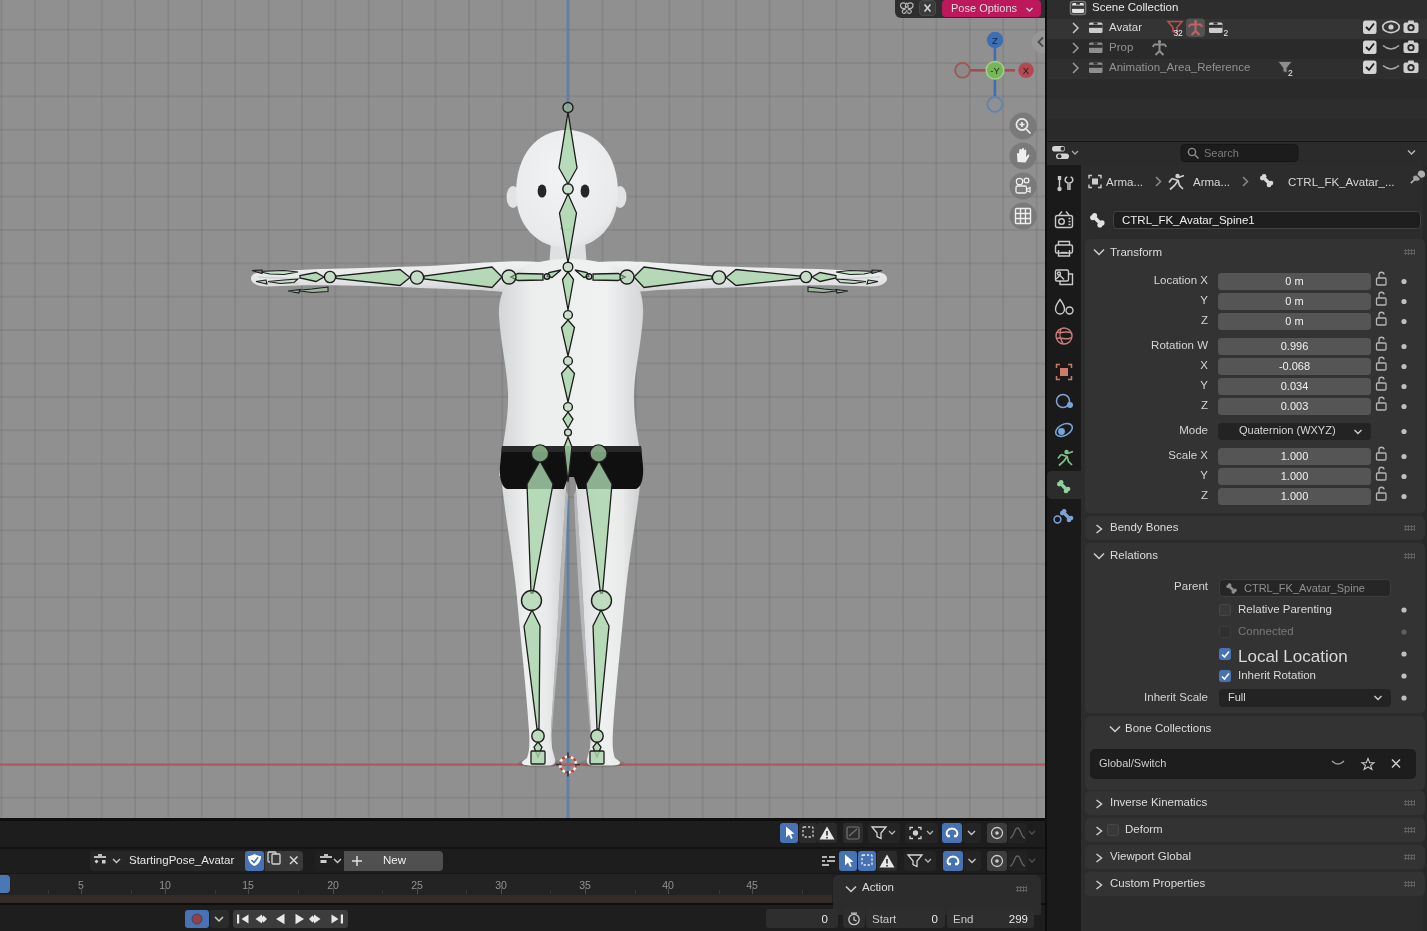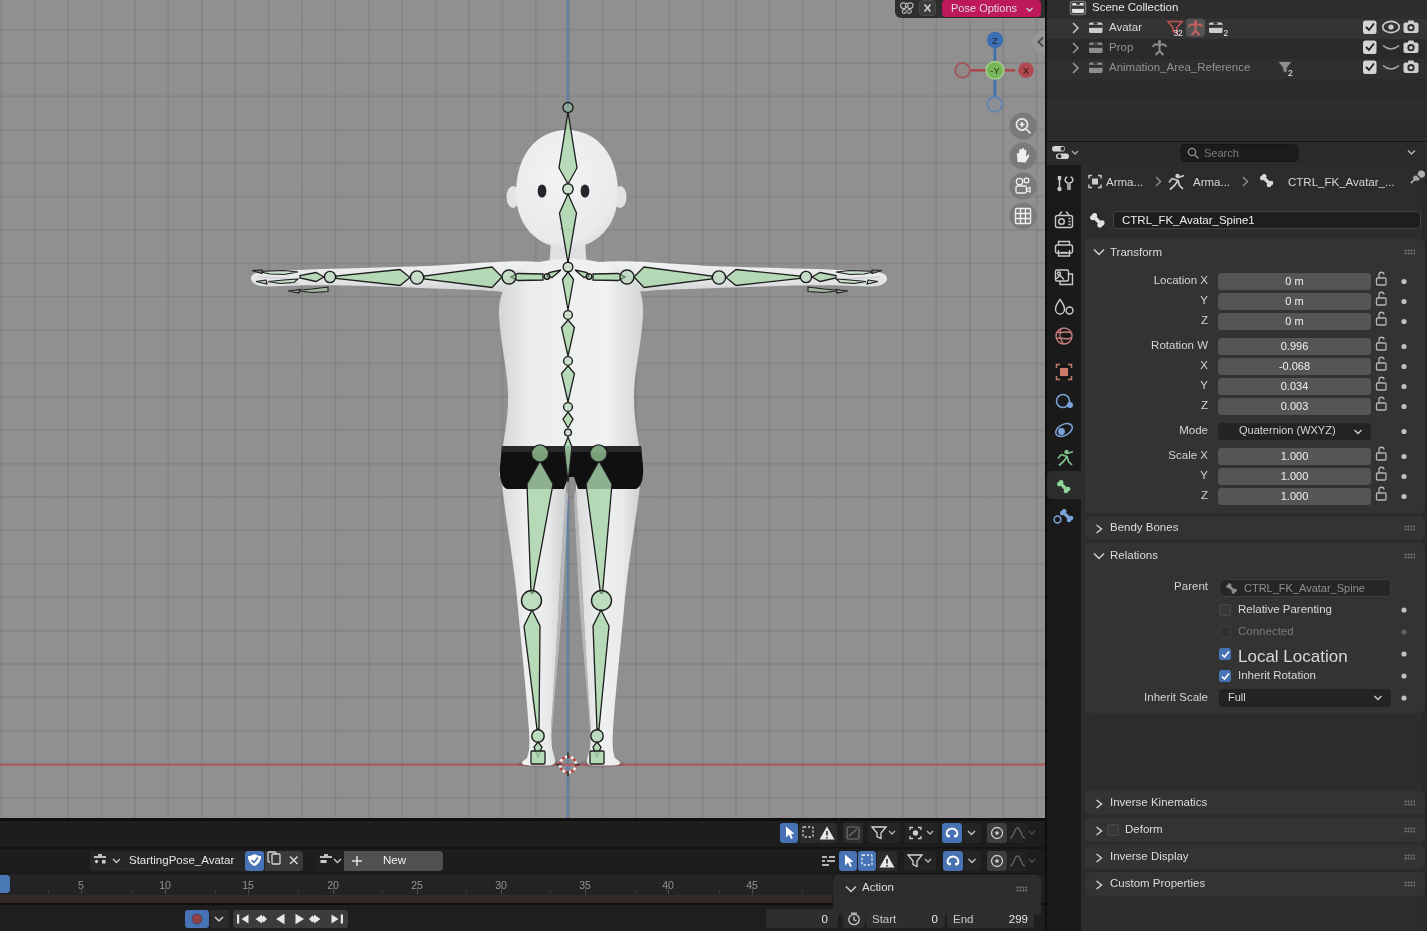--- a/index.html
+++ b/index.html
@@ -585,41 +585,55 @@
     </div>
 
     <svg class="abs" style="left:318px;top:438px" width="12" height="110" viewBox="0 0 12 110">
       <circle cx="5" cy="7" r="2.6" fill="#c0c0c0"></circle>
       <circle cx="5" cy="29" r="2.6" fill="#5f5f5f"></circle>
       <circle cx="5" cy="51" r="2.6" fill="#c0c0c0"></circle>
       <circle cx="5" cy="73" r="2.6" fill="#c0c0c0"></circle>
       <circle cx="5" cy="95" r="2.6" fill="#c0c0c0"></circle>
     </svg>
 
+    <div class="panel" style="top:551px;height:74px">
+      <svg class="abs" style="left:23px;top:8px" width="14" height="10" viewBox="0 0 14 10">
+          <path d="M2,2.5 L7,7.5 L12,2.5" stroke="#cfcfcf" stroke-width="1.5" fill="none"></path>
+        </svg>
+      <div class="phead" style="left:40px;top:6px">Bone Collections</div>
+      <div class="abs" style="left:5px;top:33px;width:326px;height:30px;background:#1d1d1d;border-radius:5px">
+        <div class="txt" style="left:9px;top:8px;color:#cecece;font-size:11px">Global/Switch</div>
+        <svg class="abs" style="right:8px;top:7px" width="78" height="16" viewBox="0 0 78 16">
+          <path d="M2,5 Q 8,11 14,5" stroke="#9a9a9a" stroke-width="1.4" fill="none"></path>
+          <path d="M38,2.5 L39.7,6.6 L44,6.8 L40.6,9.4 L41.9,13.5 L38,11 L34.1,13.5 L35.4,9.4 L32,6.8 L36.3,6.6 Z" stroke="#c9c9c9" stroke-width="1.1" fill="none"></path>
+          <path d="M62,3.5 L70,11.5 M70,3.5 L62,11.5" stroke="#c9c9c9" stroke-width="1.5"></path>
+        </svg>
+      </div>
+    </div>
 
     <div class="panel" style="top:626px;height:24px">
       <svg class="abs" style="left:9px;top:7px" width="10" height="12" viewBox="0 0 10 12">
           <path d="M2.5,2 L7.5,6 L2.5,10" stroke="#cfcfcf" stroke-width="1.5" fill="none"></path>
         </svg>
       <div class="phead" style="left:25px;top:5px">Inverse Kinematics</div>
       <div class="grip" style="top:9px"></div>
     </div>
     <div class="panel" style="top:653px;height:24px">
       <svg class="abs" style="left:9px;top:7px" width="10" height="12" viewBox="0 0 10 12">
           <path d="M2.5,2 L7.5,6 L2.5,10" stroke="#cfcfcf" stroke-width="1.5" fill="none"></path>
         </svg>
       <div class="cb cboff" style="left:22px;top:6px"></div>
       <div class="phead" style="left:40px;top:5px">Deform</div>
       <div class="grip" style="top:9px"></div>
     </div>
     <div class="panel" style="top:680px;height:24px">
       <svg class="abs" style="left:9px;top:7px" width="10" height="12" viewBox="0 0 10 12">
           <path d="M2.5,2 L7.5,6 L2.5,10" stroke="#cfcfcf" stroke-width="1.5" fill="none"></path>
         </svg>
-      <div class="phead" style="left:25px;top:5px">Inverse Display</div>
+      <div class="phead" style="left:25px;top:5px">Viewport Global</div>
       <div class="grip" style="top:9px"></div>
     </div>
     <div class="panel" style="top:707px;height:24px">
       <svg class="abs" style="left:9px;top:7px" width="10" height="12" viewBox="0 0 10 12">
           <path d="M2.5,2 L7.5,6 L2.5,10" stroke="#cfcfcf" stroke-width="1.5" fill="none"></path>
         </svg>
       <div class="phead" style="left:25px;top:5px">Custom Properties</div>
       <div class="grip" style="top:9px"></div>
     </div>
   </div>

